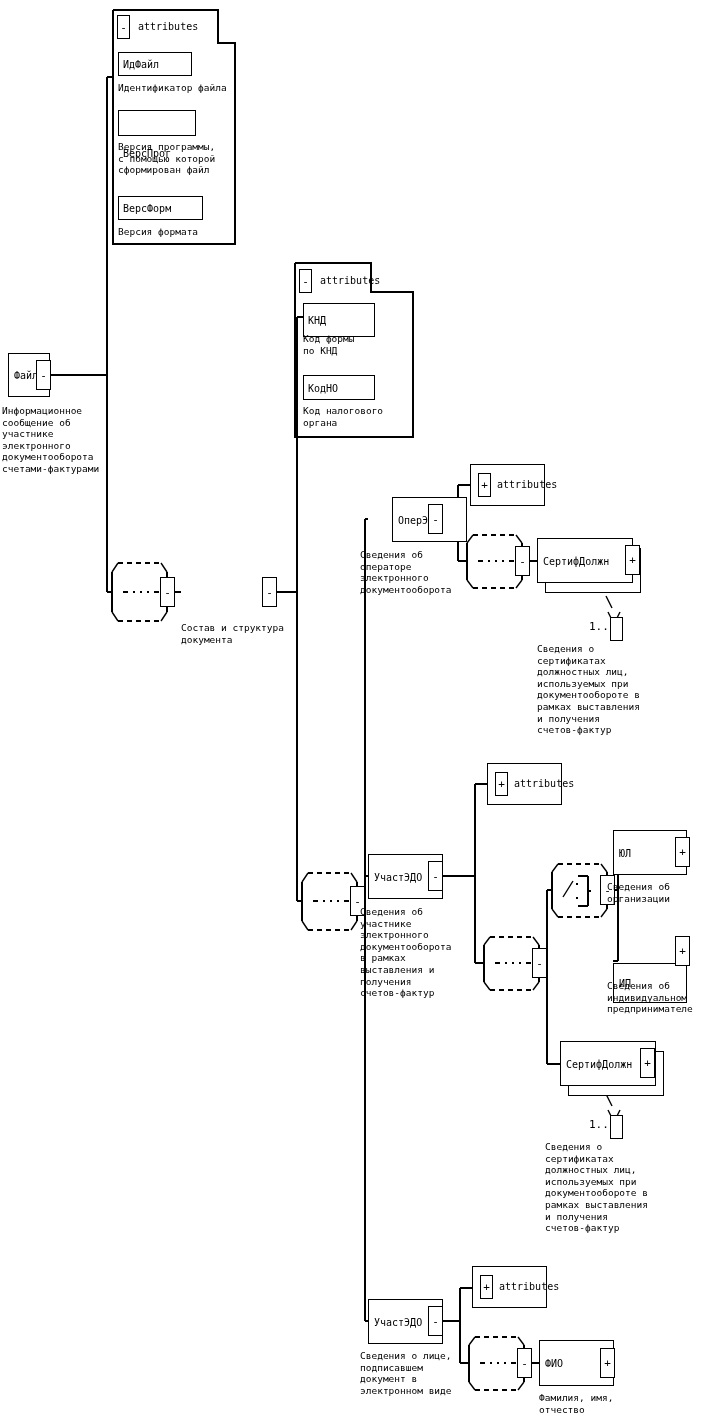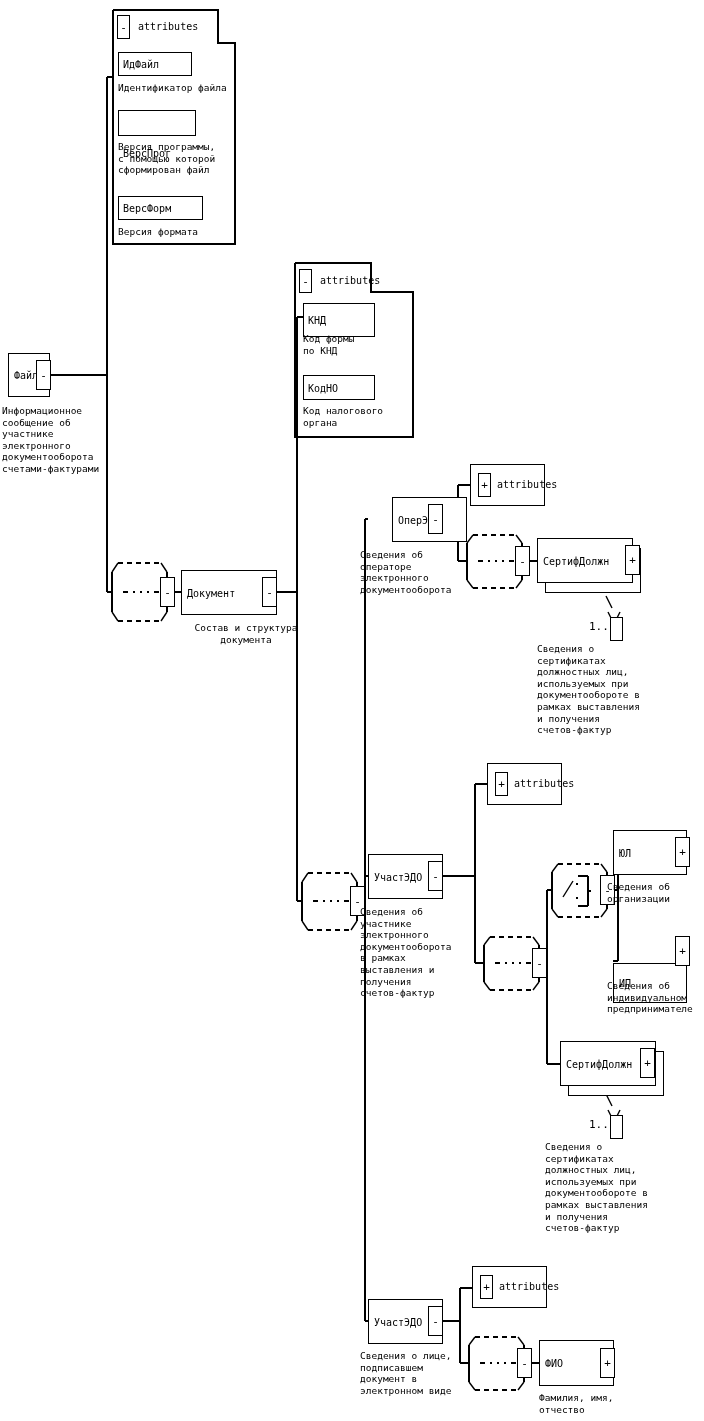--- a/index.html
+++ b/index.html
@@ -229,25 +229,22 @@
   </div>
   <div class="cap" style="left:118px;top:141px;width:112px;">Версия программы,
 с помощью которой
 сформирован файл</div>
 
   <div class="attrbox" style="left:118px;top:196px;width:85px;height:24px;">
     <span class="nm" style="position:absolute;left:4px;top:50%;transform:translateY(-50%);font-size:10px;">ВерсФорм</span>
   </div>
   <div class="cap" style="left:118px;top:226px;width:112px;">Версия формата</div>
 
-  <div class="node" style="left:181px;top:570px;width:96px;height:45px;">
-    <span class="nm">Документ</span>
-  </div>
   <div class="tgl" style="left:262px;top:577px;">-</div>
-  <div class="cap" style="left:181px;top:622px;width:130px;text-align:center;">Состав и структура
+  <div class="cap" style="left:181px;top:622px;width:130px;">Состав и структура
 документа</div>
 
   <div class="tgl" style="left:160px;top:577px;">-</div>
 
   <div class="attrhdr" style="left:299px;top:269px;">
     <span class="sq">-</span>
     <span class="lbl">attributes</span>
   </div>
 
   <div class="attrbox" style="left:303px;top:303px;width:72px;height:34px;">

